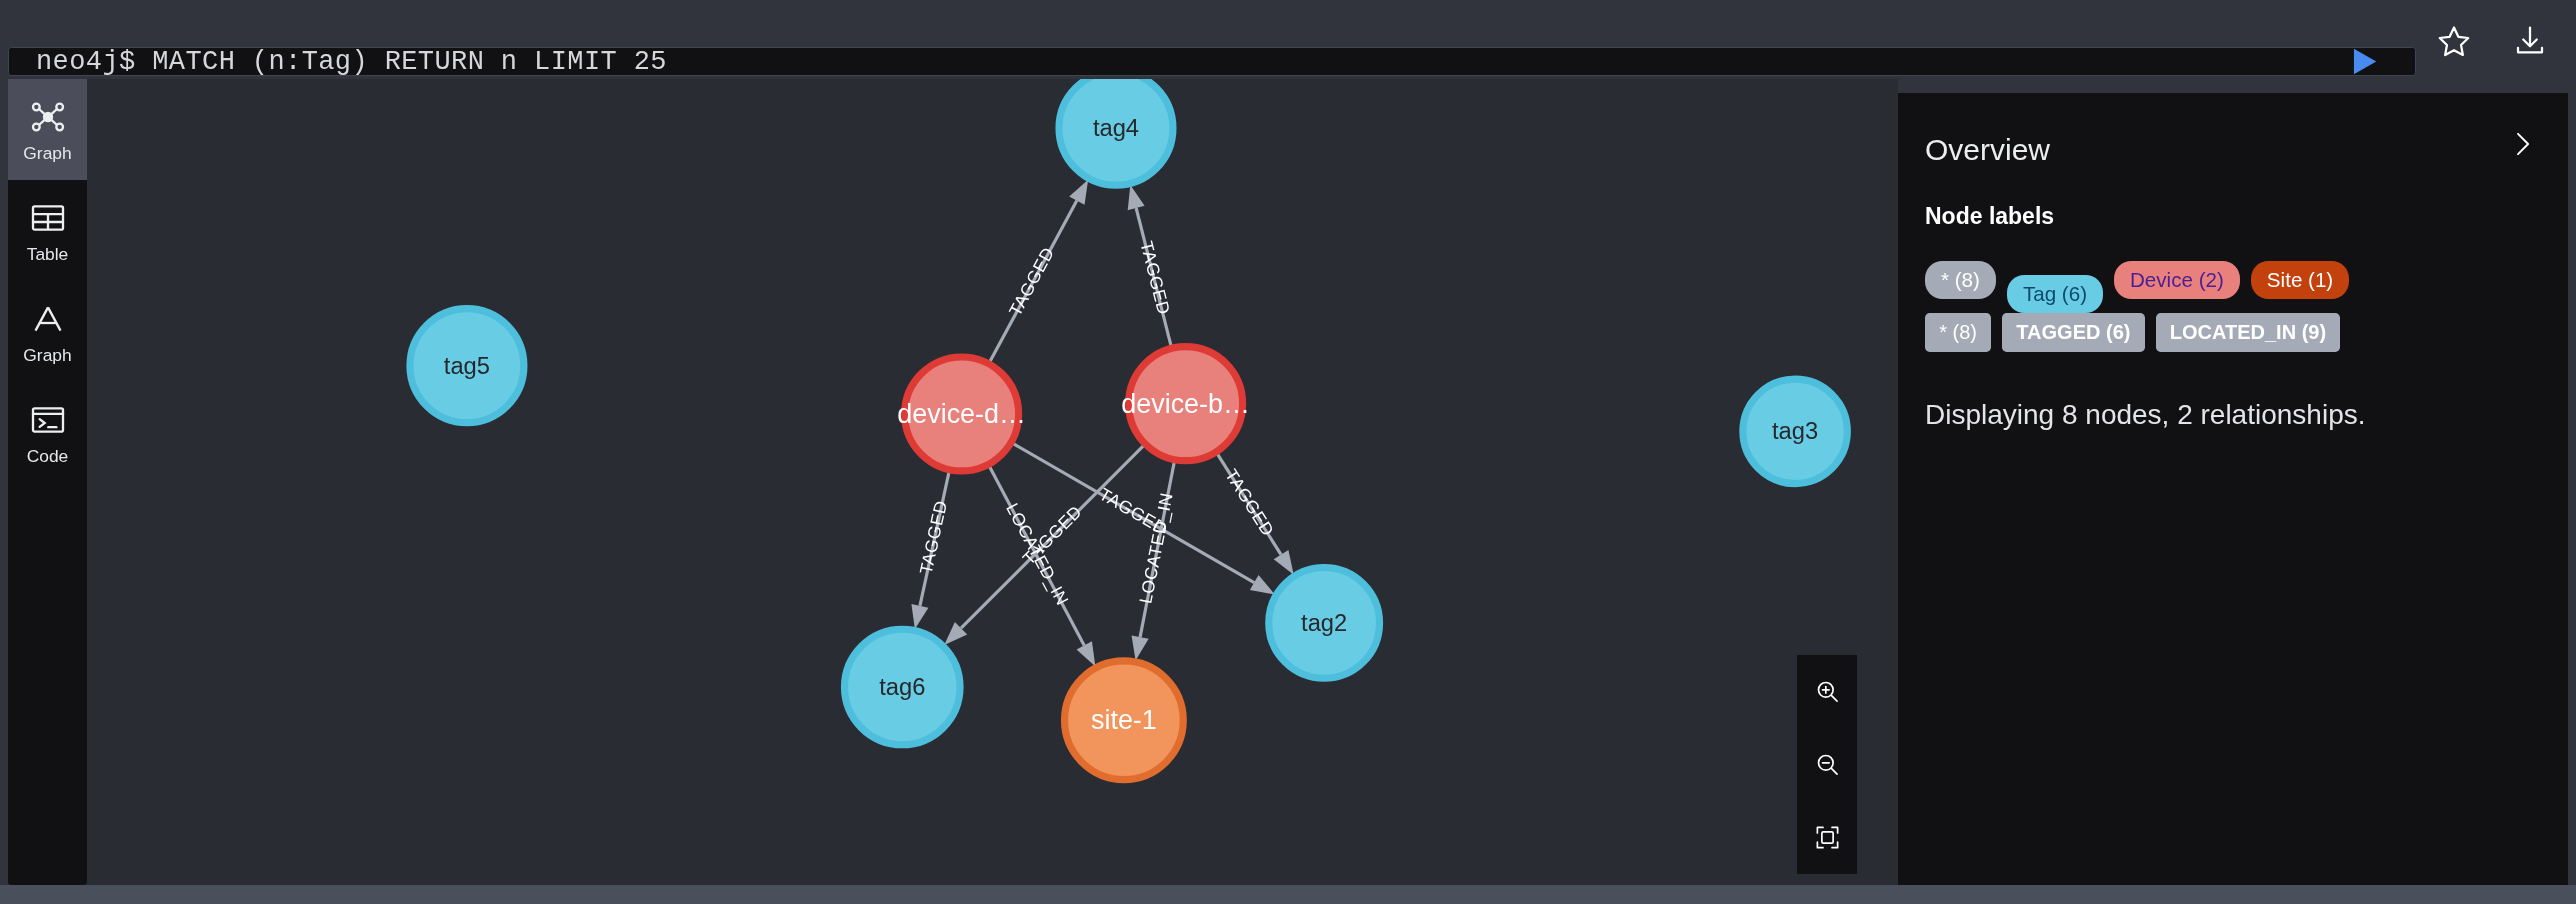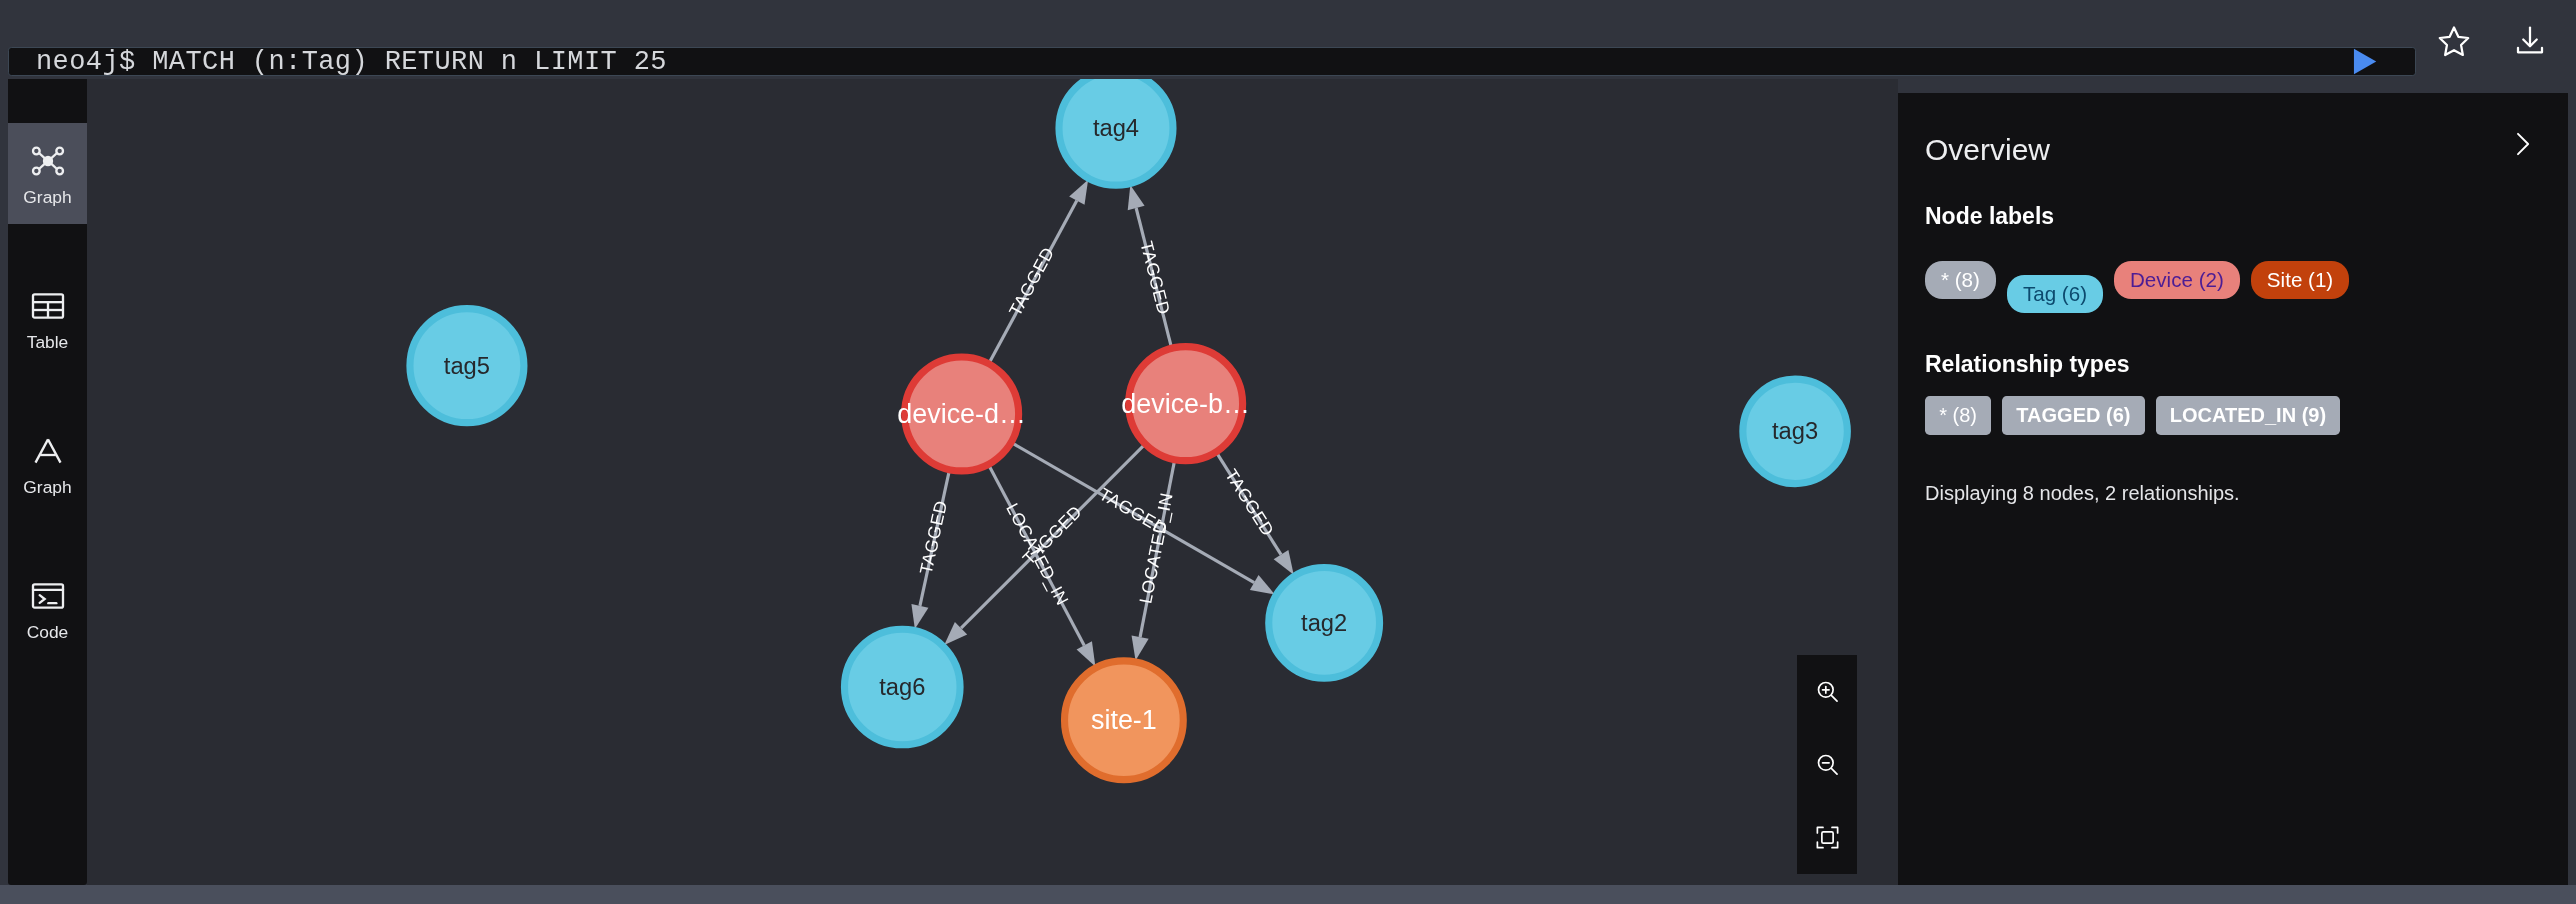--- a/index.html
+++ b/index.html
@@ -53,21 +53,20 @@
     background: #111113;
     border-radius: 0 0 3.2px 3.2px;
     overflow: hidden;
   }
   .side-item {
     width: 79px; height: 101px;
     display: flex; flex-direction: column;
     align-items: center; justify-content: center;
     gap: 8px;
     color: #EAEBED;
-    margin-top: 44px;
   }
   .side-item.active { background: #4B4E5A; }
   .side-label { font-size: 17.4px; color: #E6E7EA; line-height: 1; }
 
   
   #graph-canvas {
     position: absolute;
     left: 87px; top: 79px;
     width: 1811px; height: 806px;
     background: #2A2C33;
@@ -118,21 +117,21 @@
   .pill {
     border-radius: 17.4px; padding: 7.1px 16px;
     font-size: 20.6px; line-height: 1.15; white-space: nowrap;
   }
   .rel-chip {
     border-radius: 4.7px; padding: 8px 14.2px;
     font-size: 20px; line-height: 1.15; white-space: nowrap;
     background: #A5ABB6; color: #FFFFFF; font-weight: bold;
   }
   .rel-chip.star { font-weight: normal; }
-  #displaying-text { margin-top: 47px; font-size: 20px; color: #E4E5E8; }
+  #displaying-text { margin-top: 47px; font-size: 28px; color: #E4E5E8; }
 
   
   #bottom-strip {
     position: absolute; left: 0; bottom: 0;
     width: 2576px; height: 19px;
     background: #4A4F5C;
   }
 </style>
 </head>
 <body>
@@ -326,21 +325,20 @@
   </div>
 
   <div class="ov-section-title">Node labels</div>
   <div class="pill-row" id="node-label-row">
       <span class="pill" style="background: rgb(165, 171, 182); color: rgb(255, 255, 255);">* (8)</span>
       <span class="pill" style="background: rgb(104, 204, 229); color: #0c4a6e; margin-top: 28px;">Tag (6)</span>
       <span class="pill" style="background: rgb(232, 129, 123); color: #4c1d95;">Device (2)</span>
       <span class="pill" style="background: #c2410c; color: rgb(255, 255, 255);">Site (1)</span>
     </div>
 
-  <div class="ov-section-title">Relationship types</div>
   <div class="pill-row" id="rel-type-row">
       <span class="rel-chip star">* (8)</span>
       <span class="rel-chip">TAGGED (6)</span>
       <span class="rel-chip">LOCATED_IN (9)</span>
     </div>
 
   <div id="displaying-text">Displaying 8 nodes, 2 relationships.</div>
 </div>
 
 <div id="bottom-strip"></div>

